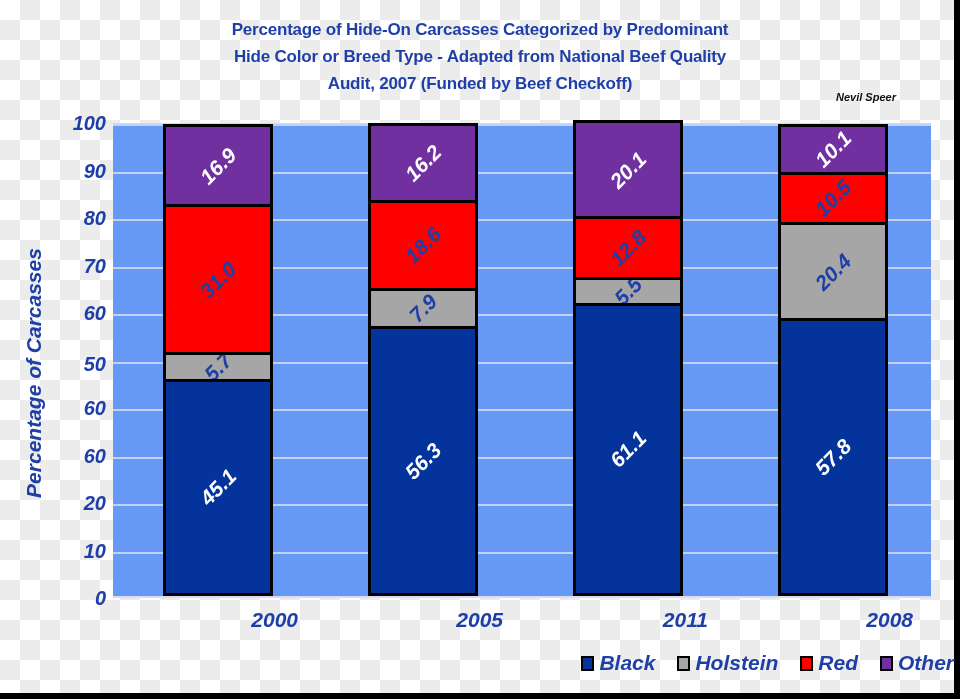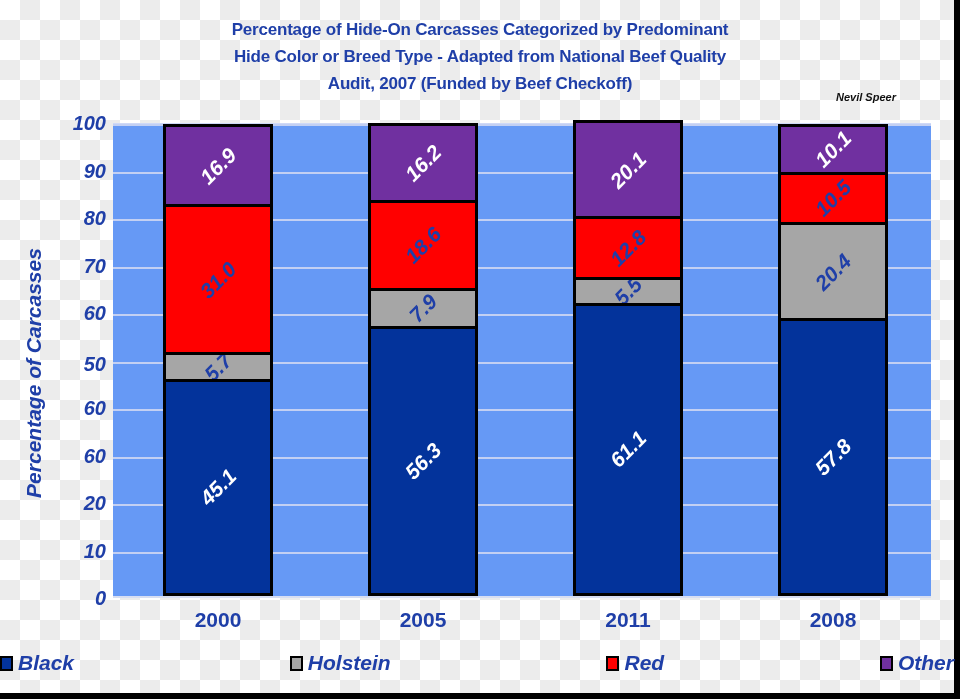--- a/index.html
+++ b/index.html
@@ -130,35 +130,36 @@
     line-height: 21px;
   }
   .lbl-white { color: #ffffff; }
   .lbl-blue  { color: #1F3FA8; }
 
   
   .x-tick {
     position: absolute;
     top: 608px;
     width: 160px;
-    text-align: center;
+    text-align: right;
     color: #1F3FA8;
     font-size: 21px;
     font-weight: bold;
+    font-style: italic;
     white-space: nowrap;
   }
 
   
   #legend {
     position: absolute;
     left: 0;
     top: 651px;
     width: 954px;
     display: flex;
-    justify-content: space-between;
+    justify-content: flex-end;
     align-items: center;
     gap: 22px;
   }
   .legend-item { display: flex; align-items: center; gap: 5px; }
   .legend-swatch {
     width: 13px;
     height: 15px;
     border: 2px solid #000000;
     flex: 0 0 auto;
   }

